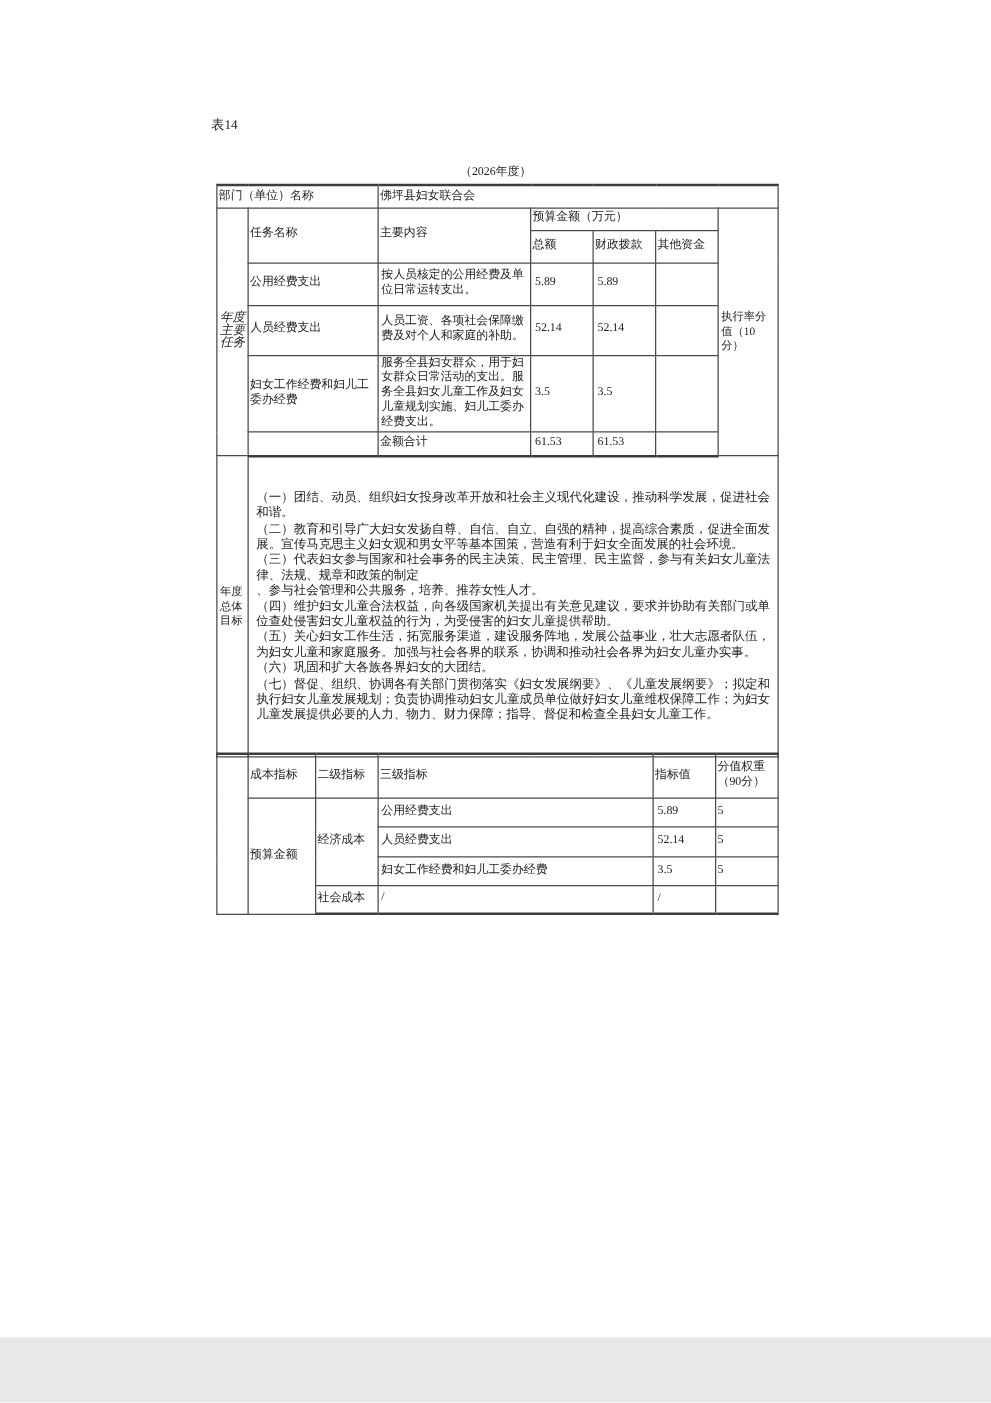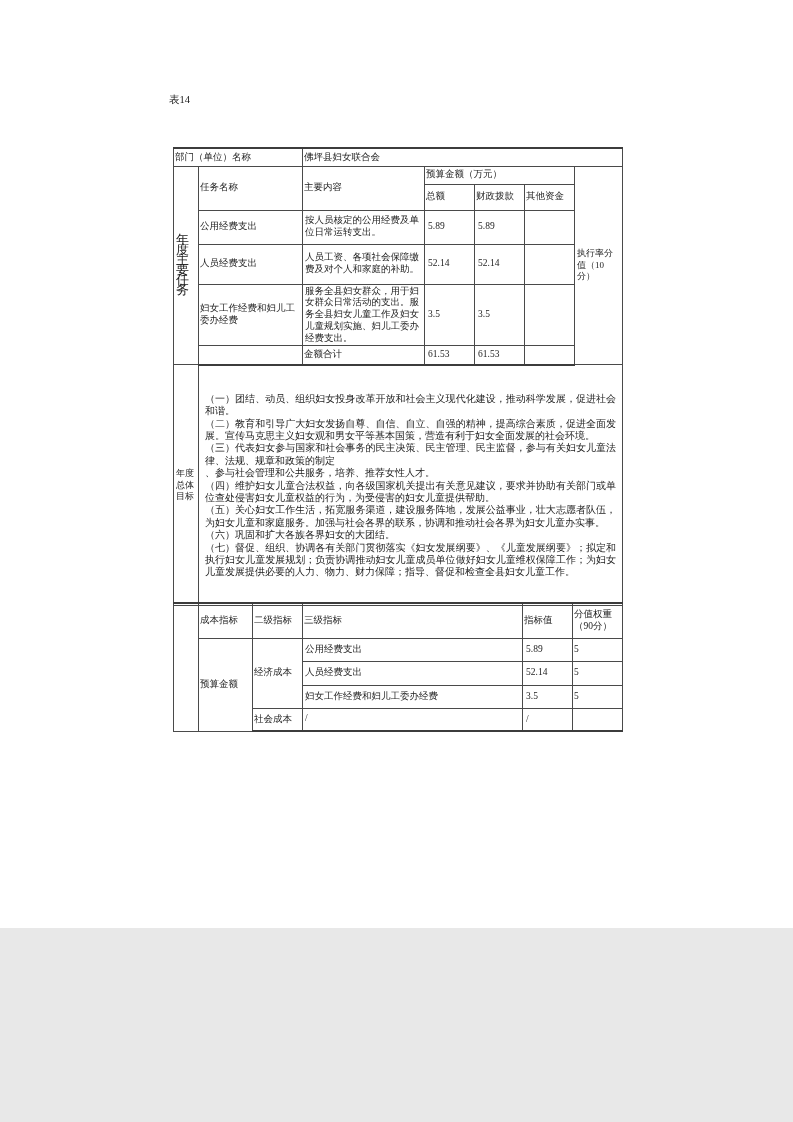--- a/index.html
+++ b/index.html
@@ -1,49 +1,50 @@
 <!DOCTYPE html>
 <html><head>
 <meta charset="utf-8">
 <style>
   html,body{margin:0;padding:0;background:#e8e8e8;}
   #page{
-    position:relative;width:793px;height:928px;background:#ffffff;
+    position:relative;width:793px;height:1070px;background:#ffffff;
     font-family:"Liberation Serif","DejaVu Serif",serif;color:#1c1c1c;
     overflow:hidden;margin:0 auto;
   }
   #tbl-label{position:absolute;left:169px;top:93px;font-size:10.5px;}
   #doc-title{position:absolute;left:0;right:0;top:103px;text-align:center;
     font-family:"Liberation Sans","DejaVu Sans",sans-serif;
     font-weight:bold;font-size:21.5px;letter-spacing:0.5px;color:#000;}
   #doc-subtitle{position:absolute;left:0;right:0;top:131px;text-align:center;font-size:9.5px;}
 
   table{border-collapse:collapse;table-layout:fixed;}
   td{border:1px solid #4a4a4a;text-align:left;vertical-align:middle;
      font-size:9.5px;line-height:11.5px;padding:0 1px;overflow:hidden;}
   #main-table{position:absolute;left:173px;top:147px;width:449px;}
   #main-table td.toprow{border-top:2px solid #3c3c3c;}
   #main-table tr.sumrow td{border-bottom:2px solid #3c3c3c;}
   #ind-table{position:absolute;left:173px;top:602px;width:449px;}
   #ind-table td.hdr{border-top:2px solid #3c3c3c;}
   #ind-table tr:last-child td{border-bottom:2px solid #3c3c3c;}
 
-  td.vlabel{font-size:13px;line-height:10px;word-break:break-all;padding:0 2px;}
+  td.vlabel{font-size:10px;line-height:10px;word-break:break-all;padding:0 2px;font-style:italic;}
   td.vlabel9{font-size:9px;line-height:11.5px;word-break:break-all;padding:0 2px;}
   td.left{text-align:left;padding:1px 2px;line-height:11.8px;}
   td.num{text-align:left;padding:0 3px;font-size:9.5px;margin-top:32px;}
   td.goals{text-align:left;vertical-align:middle;padding:2px 6px;}
   .goals-inner{font-size:10px;line-height:12.4px;text-align:justify;}
 </style>
 </head>
 <body>
 
 <div id="page">
 
   <div id="tbl-label">表14</div>
+  <div id="doc-subtitle">（2026年度）</div>
 
   <table id="main-table">
     <colgroup>
       <col style="width:25px">
         <col style="width:104px">
         <col style="width:122px">
       <col style="width:50px">
         <col style="width:50px">
         <col style="width:50px">
         <col style="width:48px">

